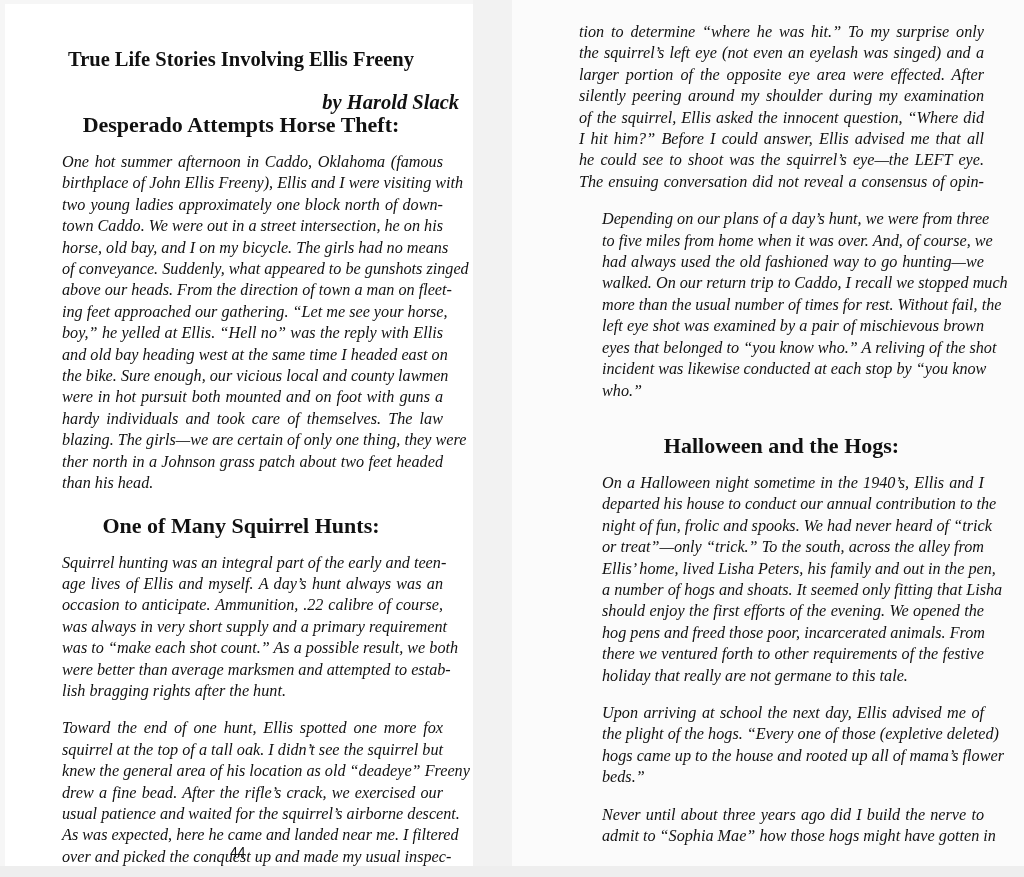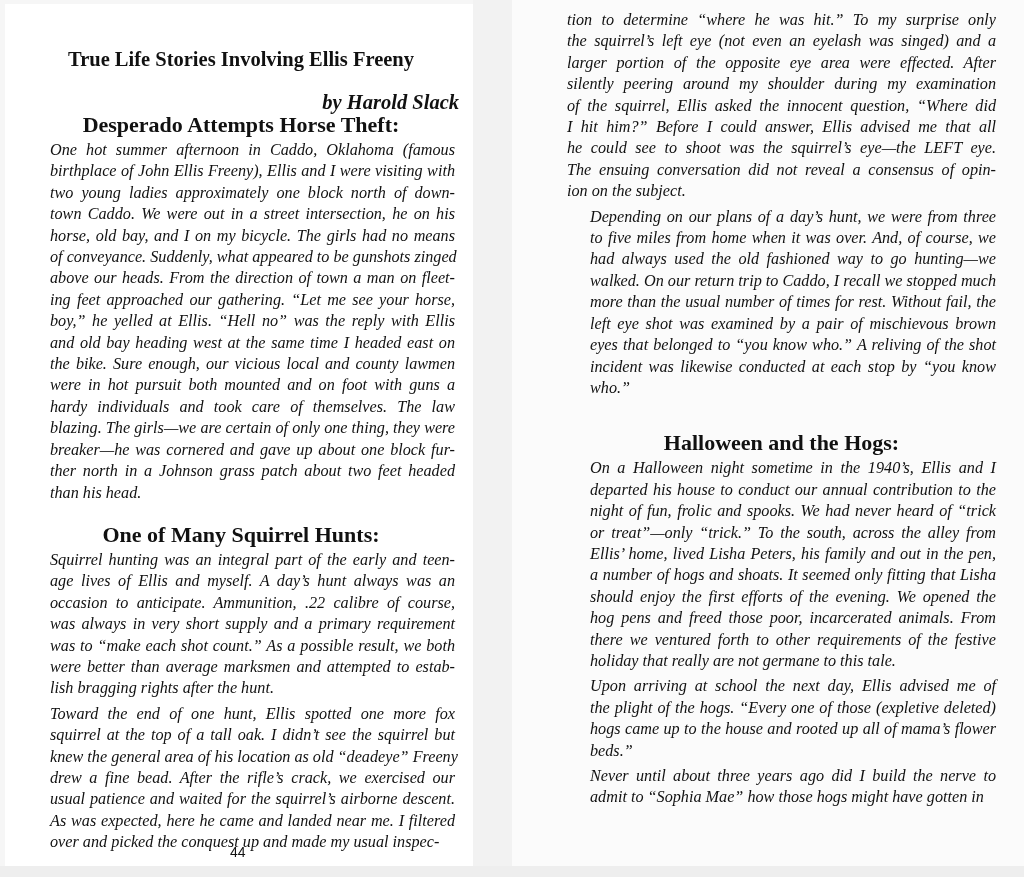--- a/index.html
+++ b/index.html
@@ -46,21 +46,21 @@
   .byline {
     font-style: italic; font-weight: bold; text-align: right;
     font-size: 20.5px; line-height: 24px; margin: 0;
   }
   .section-heading {
     font-style: normal; font-weight: bold; text-align: center;
     font-size: 22px; line-height: 22px; margin: 0; font-family: Liberation Serif, serif;
   }
   .spaced { margin-top: 20px; }
   .spaced-lg { margin-top: 33px; }
-  p.para { margin: 4px; text-indent: 23px; }
+  p.para { margin: 16px; text-indent: 23px; }
   p.para.noindent { text-indent: 0; }
   .line { display: block; text-align: justify; text-align-last: justify; white-space: nowrap; }
   .line.last { text-align-last: left; }
   .page-number {
     position: absolute;
     font-family: "Liberation Sans", "DejaVu Sans", sans-serif;
     font-style: normal; font-size: 14px;
   }
   #page-num-left { left: 230px; top: 844px; text-align: right; }
   #page-num-right { left: 772px; top: 889px; }
@@ -86,21 +86,20 @@
       <span class="line">horse, old bay, and I on my bicycle. The girls had no means</span>
       <span class="line">of conveyance. Suddenly, what appeared to be gunshots zinged</span>
       <span class="line">above our heads. From the direction of town a man on fleet-</span>
       <span class="line">ing feet approached our gathering. “Let me see your horse,</span>
       <span class="line">boy,” he yelled at Ellis. “Hell no” was the reply with Ellis</span>
       <span class="line">and old bay heading west at the same time I headed east on</span>
       <span class="line">the bike. Sure enough, our vicious local and county lawmen</span>
       <span class="line">were in hot pursuit both mounted and on foot with guns a</span>
       <span class="line">hardy individuals and took care of themselves. The law</span>
       <span class="line">blazing. The girls—we are certain of only one thing, they were</span>
-      <span class="line">breaker—he was cornered and gave up about one block fur-</span>
       <span class="line">ther north in a Johnson grass patch about two feet headed</span>
       <span class="line last">than his head.</span>
     </p>
 
   <h2 class="section-heading spaced">One of Many Squirrel Hunts:</h2>
   <p class="para">
       <span class="line">Squirrel hunting was an integral part of the early and teen-</span>
       <span class="line">age lives of Ellis and myself. A day’s hunt always was an</span>
       <span class="line">occasion to anticipate. Ammunition, .22 calibre of course,</span>
       <span class="line">was always in very short supply and a primary requirement</span>
@@ -123,21 +122,20 @@
 <div class="text-block" id="right-text">
   <p class="para noindent">
       <span class="line">tion to determine “where he was hit.” To my surprise only</span>
       <span class="line">the squirrel’s left eye (not even an eyelash was singed) and a</span>
       <span class="line">larger portion of the opposite eye area were effected. After</span>
       <span class="line">silently peering around my shoulder during my examination</span>
       <span class="line">of the squirrel, Ellis asked the innocent question, “Where did</span>
       <span class="line">I hit him?” Before I could answer, Ellis advised me that all</span>
       <span class="line">he could see to shoot was the squirrel’s eye—the LEFT eye.</span>
       <span class="line">The ensuing conversation did not reveal a consensus of opin-</span>
-      <span class="line last">ion on the subject.</span>
     </p>
   <p class="para">
       <span class="line">Depending on our plans of a day’s hunt, we were from three</span>
       <span class="line">to five miles from home when it was over. And, of course, we</span>
       <span class="line">had always used the old fashioned way to go hunting—we</span>
       <span class="line">walked. On our return trip to Caddo, I recall we stopped much</span>
       <span class="line">more than the usual number of times for rest. Without fail, the</span>
       <span class="line">left eye shot was examined by a pair of mischievous brown</span>
       <span class="line">eyes that belonged to “you know who.” A reliving of the shot</span>
       <span class="line">incident was likewise conducted at each stop by “you know</span>

